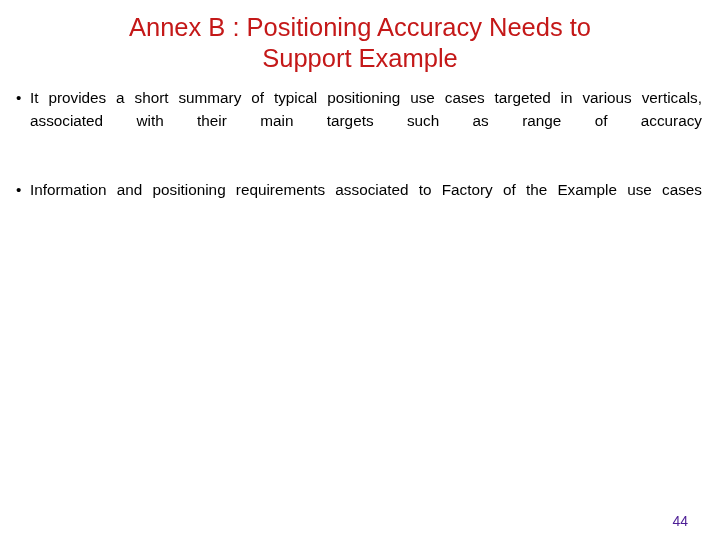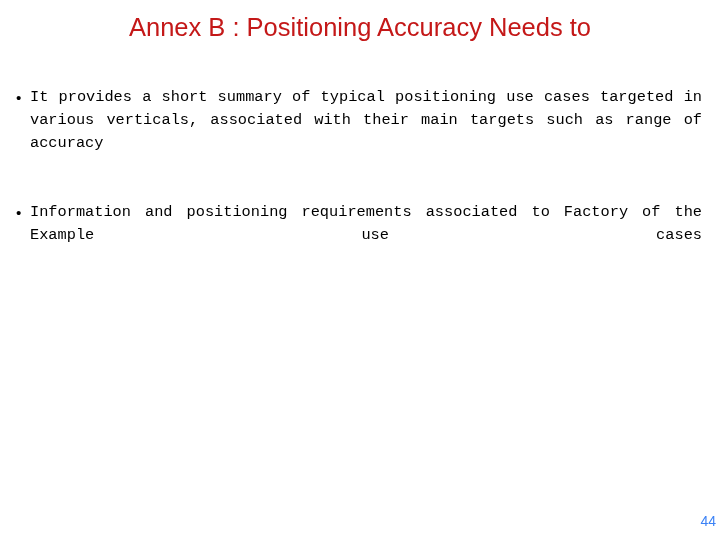--- a/index.html
+++ b/index.html
@@ -66,47 +66,47 @@
     left: 16px;
     top: 0;
     width: 12px;
     color: #000000;
     font-size: 15.3px;
     line-height: 23px;
     text-align: left;
   }
   .bullet-text {
     display: block;
-    font-family: Liberation Mono, monospace;
   }
   
   .bullet-text::after {
     content: "";
     display: inline-block;
     width: 100%;
     height: 0;
   }
 
   .page-number {
     position: absolute;
-    right: 4px;
+    right: 32px;
     bottom: 10px;
-    color: #3b82f6;
+    color: #4c1d95;
     font-size: 14px;
     line-height: 17px;
     text-align: center;
   }
 </style>
 </head>
 <body>
 
 <div class="slide">
 
   <div class="slide-title">
     <span class="title-line">Annex B : Positioning Accuracy Needs to</span>
+    <span class="title-line">Support Example</span>
   </div>
 
   <div class="body-area">
 
     <div class="bullet-item">
       <span class="bullet-marker">•</span>
       <span class="bullet-text">It provides a short summary of typical positioning use cases targeted in various verticals, associated with their main targets such as range of accuracy</span>
     </div>
 
     <div class="bullet-item">

